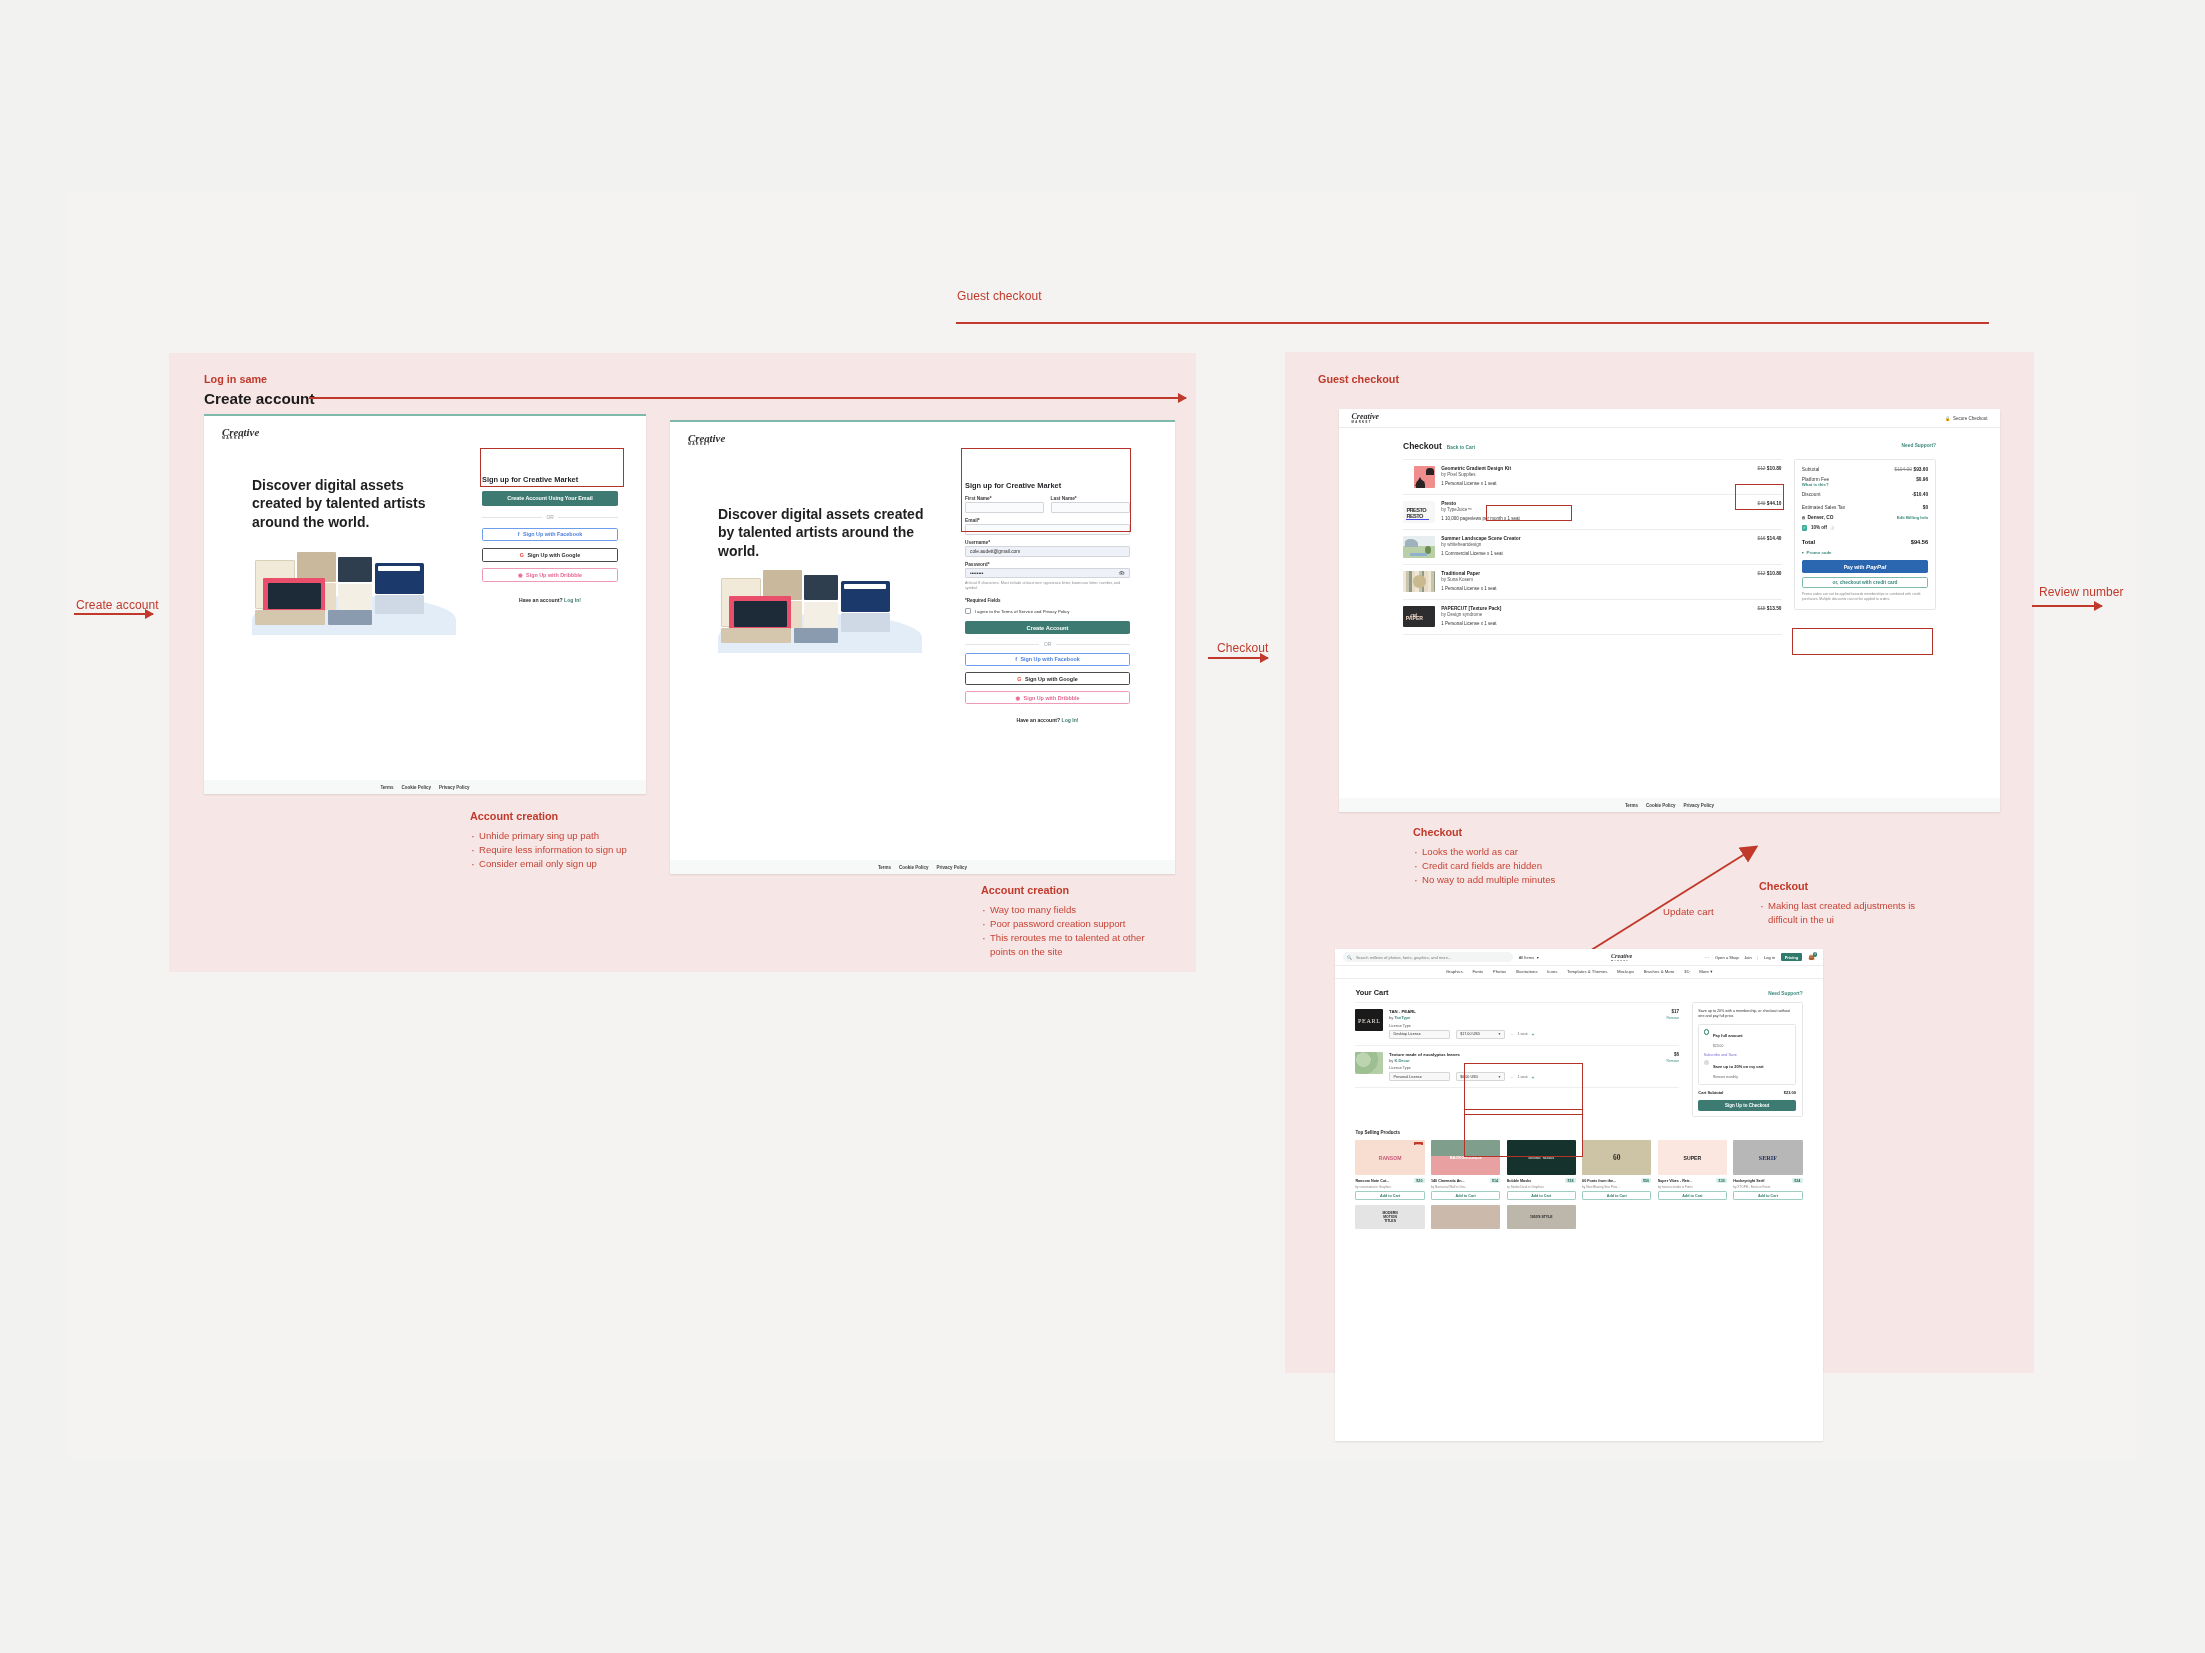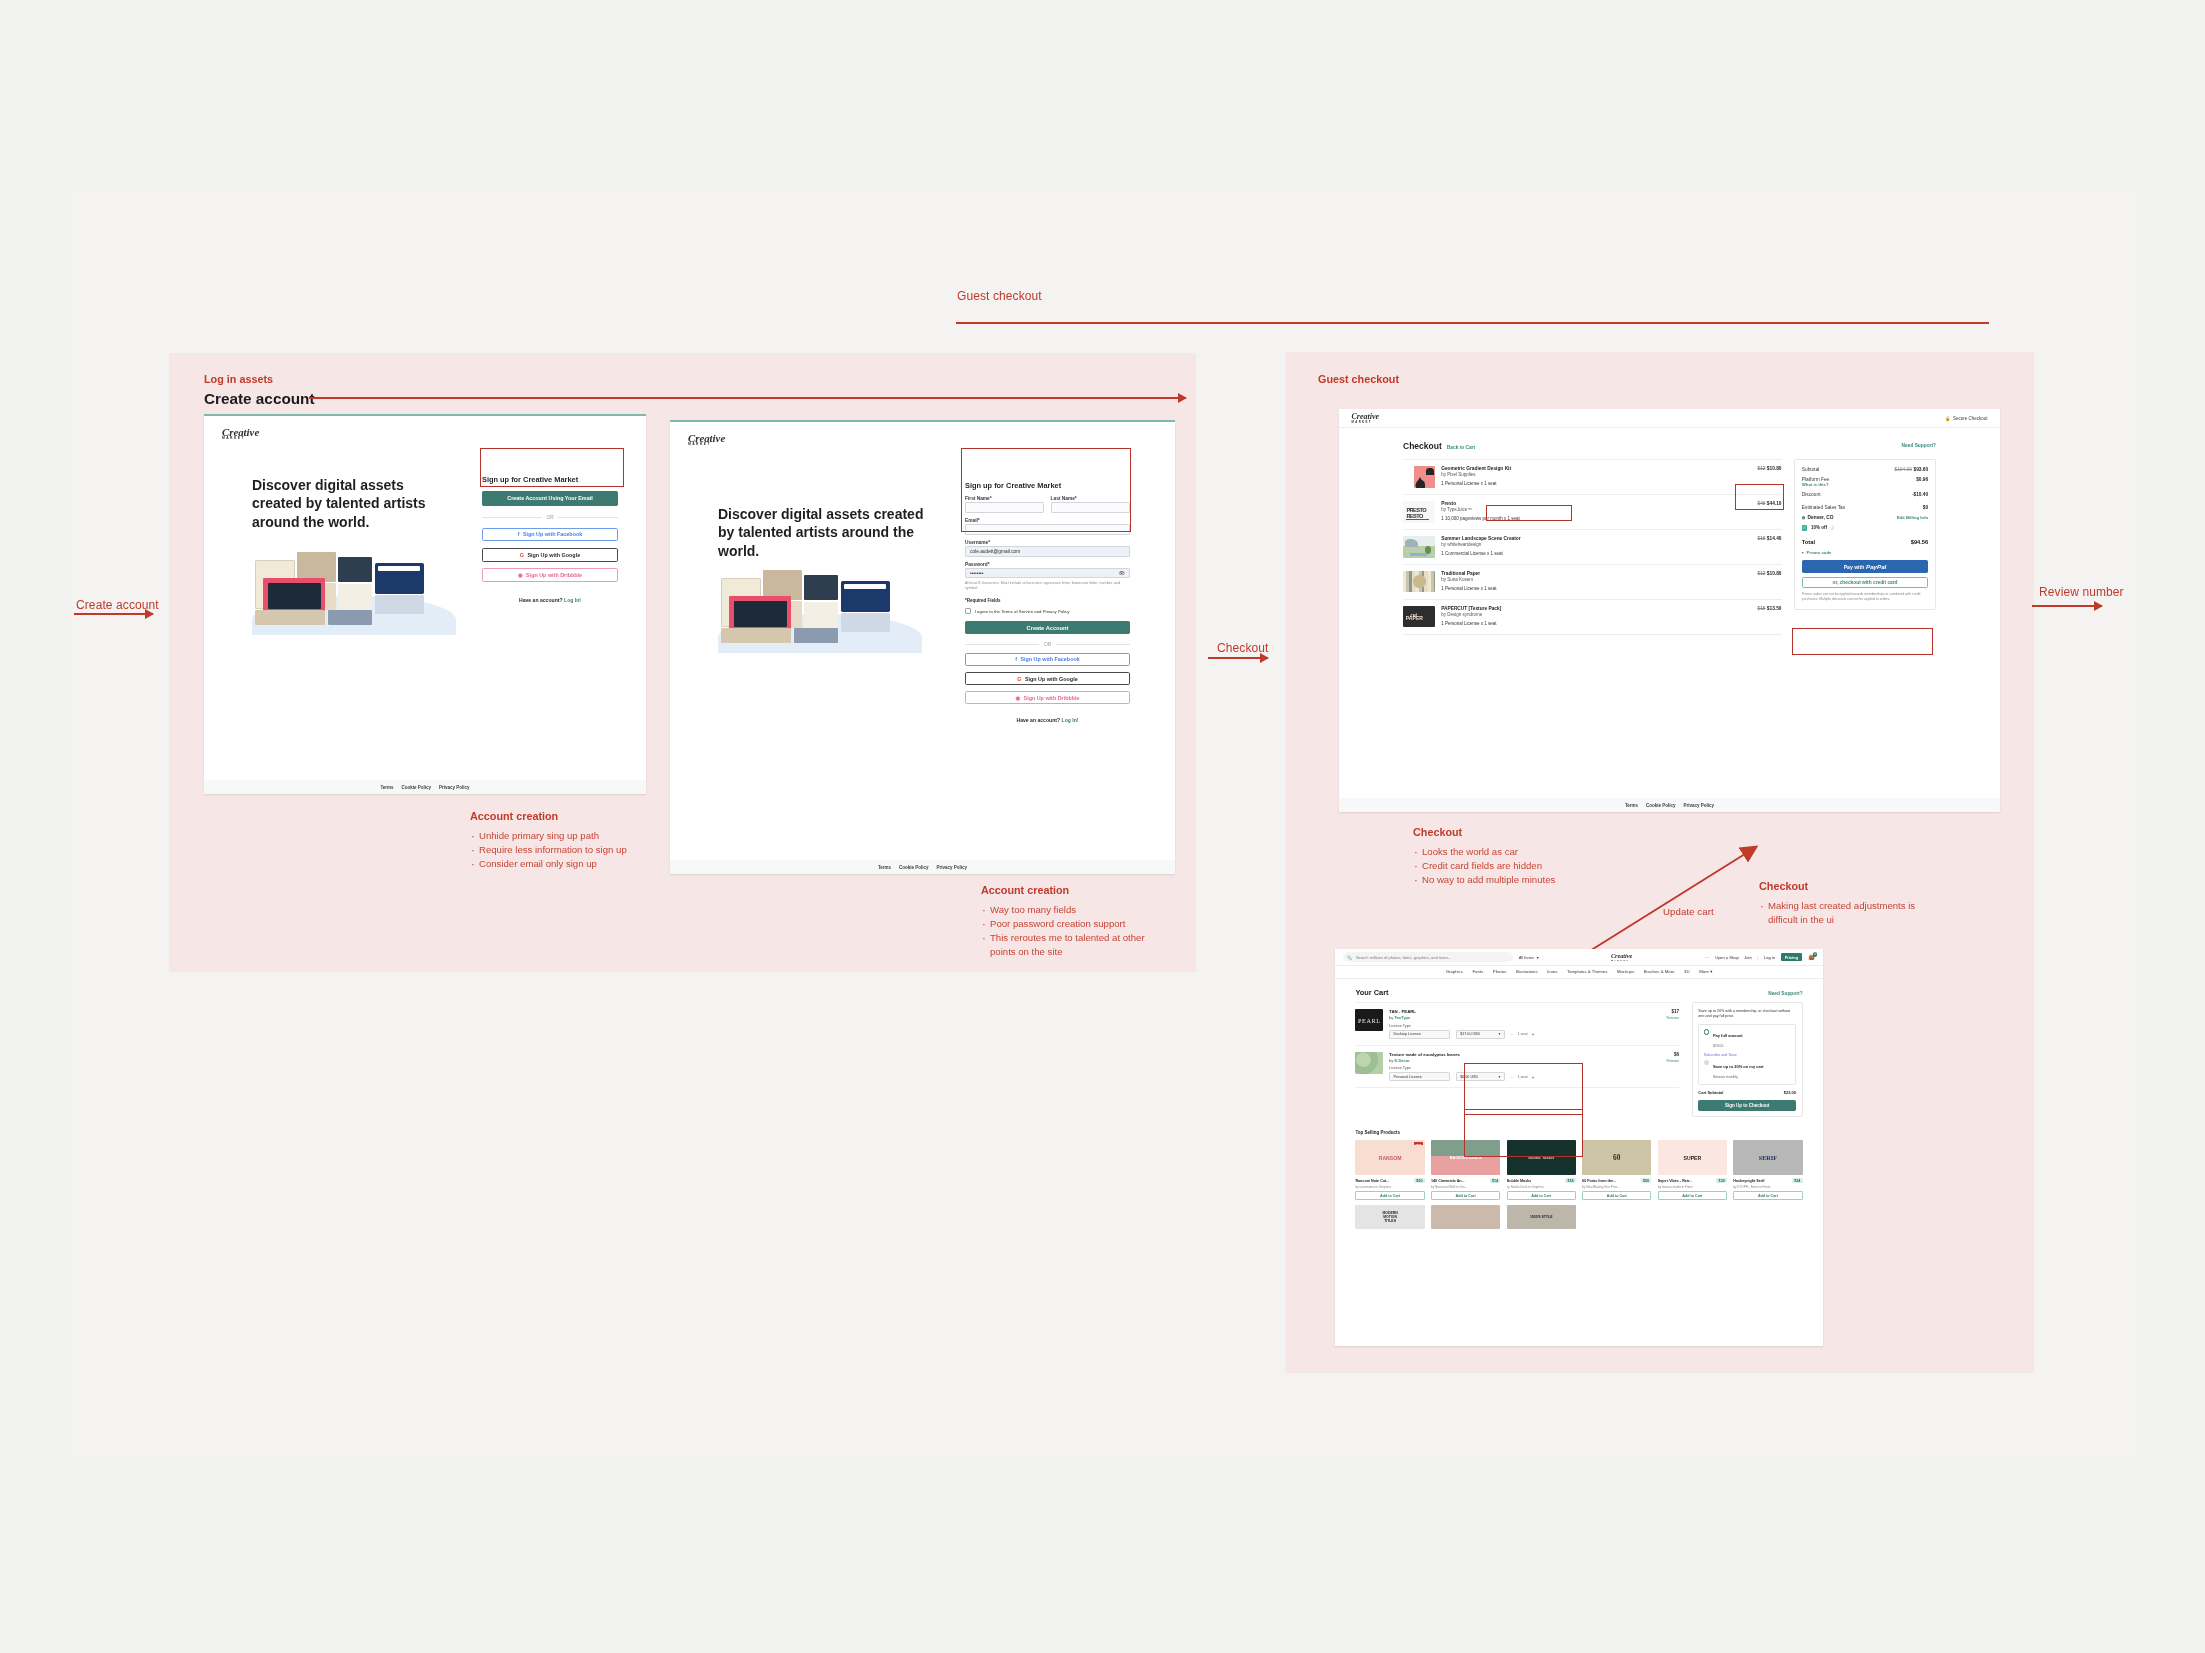--- a/index.html
+++ b/index.html
@@ -243,21 +243,21 @@
 <body>
 
 <div class="board">
 
   <div class="canvas-band"></div>
 
   <div class="flow-label" style="left:957px; top:289px;">Guest checkout</div>
   <div class="flow-arrow noarrow" style="left:956px; top:322px; width:1033px;"></div>
 
   <div class="panel" style="left:169px; top:353px; width:1027px; height:619px;"></div>
-  <div class="panel-label" style="left:204px; top:373px;">Log in assets</div>
+  <div class="panel-label" style="left:204px; top:373px;">Log in same</div>
   <div class="panel-title" style="left:204px; top:390px;">Create account</div>
   <div class="flow-arrow" style="left:309px; top:397px; width:877px;"></div>
 
   <div class="flow-label" style="left:76px; top:598px;">Create account</div>
   <div class="flow-arrow" style="left:74px; top:613px; width:79px;"></div>
 
   <div class="mock" style="left:204px; top:414px; width:442px; height:380px;">
     <div class="mock-topline"></div>
 
     <div class="cm-logo" style="position:absolute; left:18px; top:12.5px; font-size:10.8px;">
@@ -626,21 +626,21 @@
   <svg style="position:absolute; left:1572px; top:843px; width:187px; height:122px; overflow:visible;" viewBox="0 0 330 215" width="187" height="122">
     <defs>
       <marker id="ah" markerWidth="9" markerHeight="9" refX="6" refY="4.5" orient="auto">
         <path d="M0,0 L9,4.5 L0,9 z" fill="#c0392b"></path>
       </marker>
     </defs>
     <line x1="8" y1="205" x2="320" y2="10" stroke="#c0392b" stroke-width="3.5" marker-end="url(#ah)" marker-start="url(#ah)"></line>
   </svg>
   <div class="flow-label" style="left:1663px; top:906px; font-size:9.6px;">Update cart</div>
 
-  <div class="mock" style="left:1335px; top:949px; width:488px; height:397px;">
+  <div class="mock" style="left:1335px; top:949px; width:488px; height:492px;">
 
     <div class="cart-topbar">
       <div class="cart-search">
         <span>🔍</span>
         <span>Search millions of photos, fonts, graphics, and more...</span>
       </div>
       <div style="display:flex;align-items:center;gap:2.8px;font-size:4px;color:#3a3a3a;">
         <span>All Items</span>
         <span>▾</span>
       </div>

